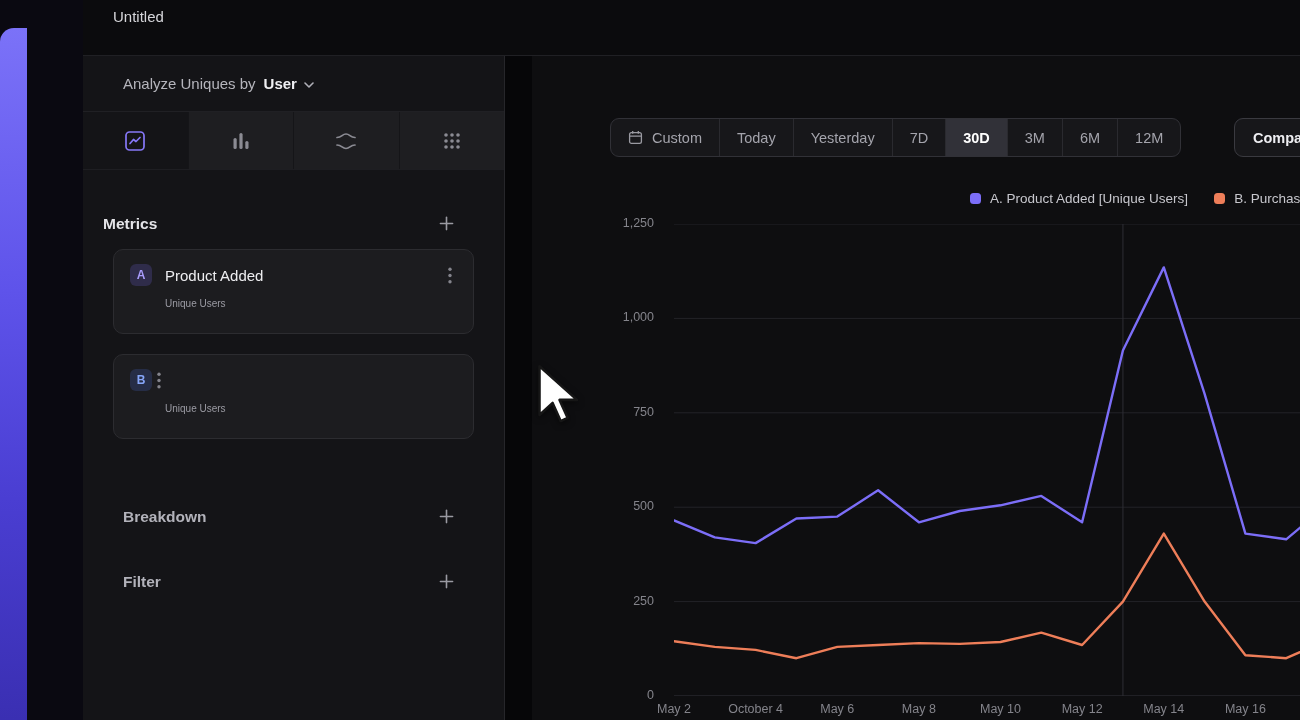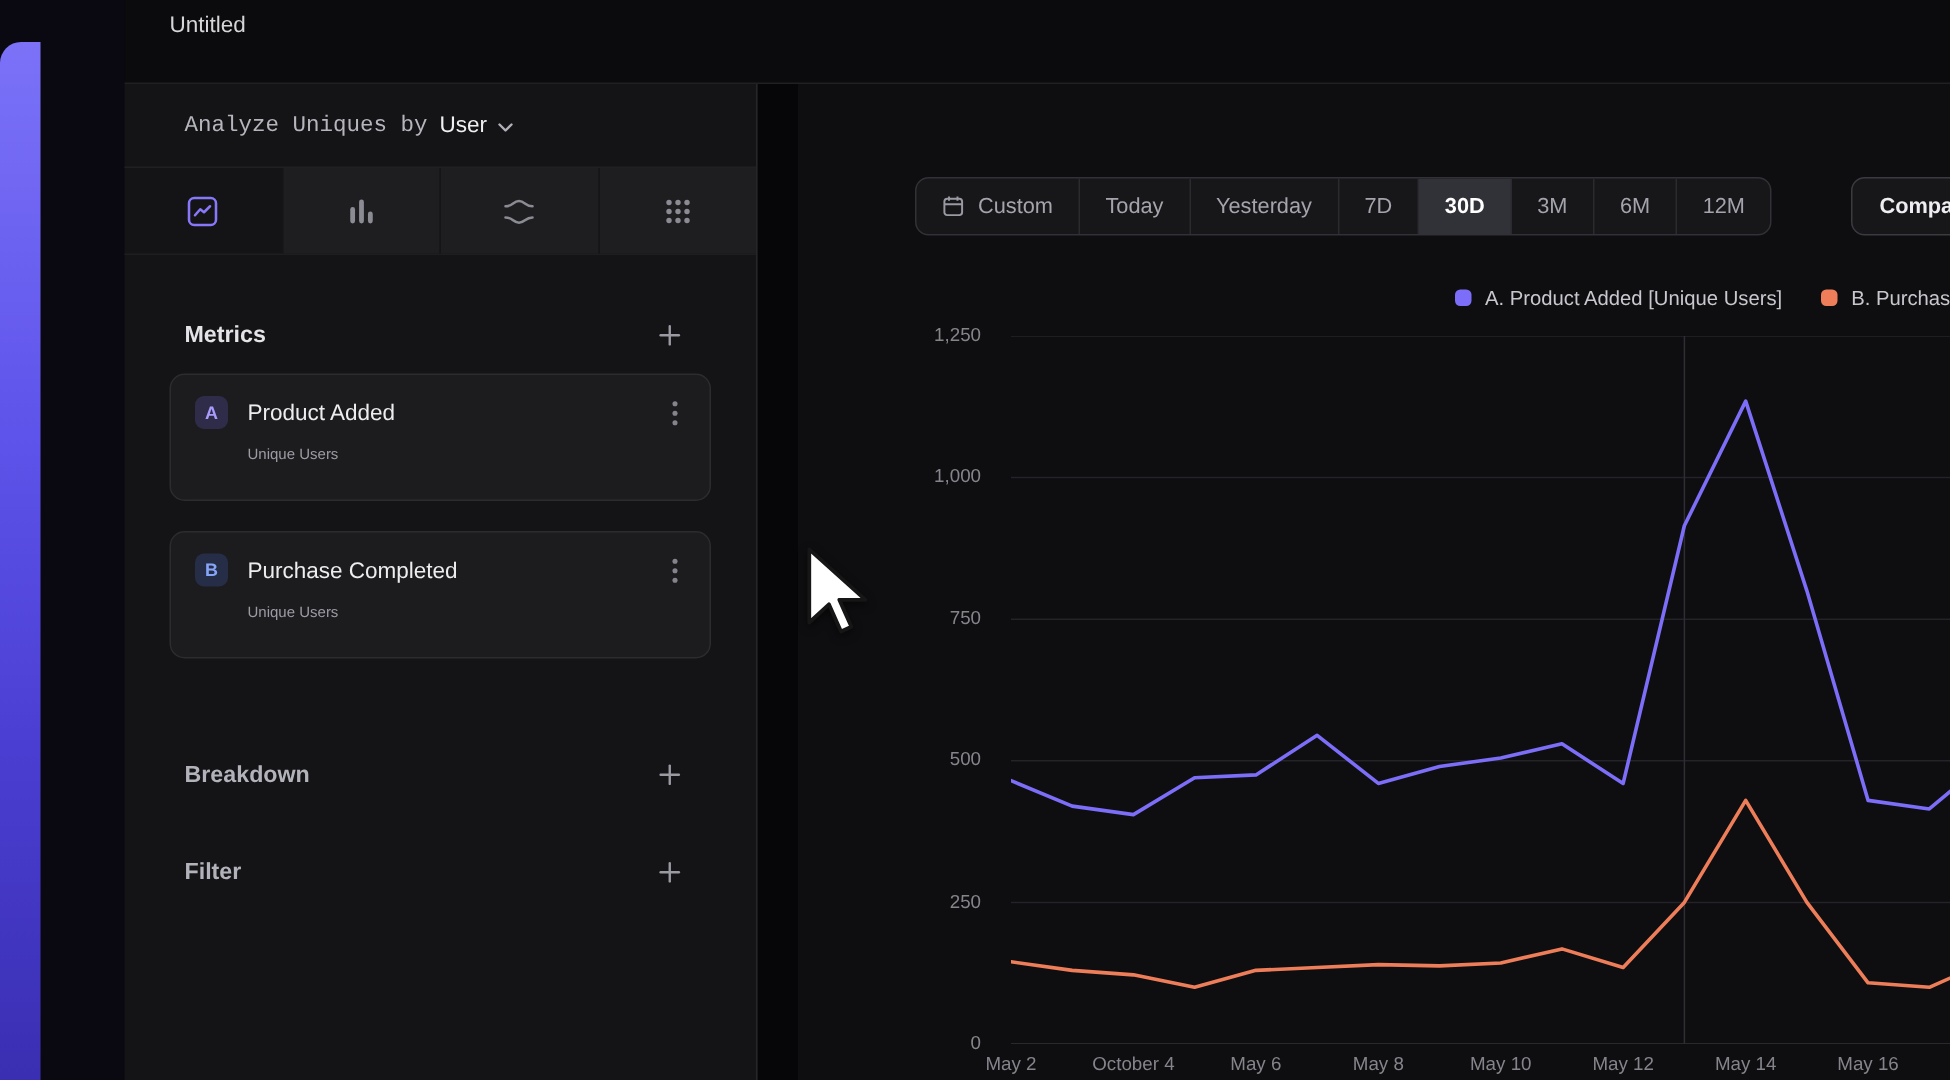--- a/index.html
+++ b/index.html
@@ -11,30 +11,30 @@
   .strip-core { position:absolute; left:0; top:28px; width:27px; height:692px; border-radius:14px 0 0 0;
     background:linear-gradient(180deg,#7b72f8 0%,#5e53ea 38%,#4a3ed2 68%,#3a2fb2 100%); }
 
   
   .top-bar { position:absolute; left:83px; top:0; width:1217px; height:56px; background:#0b0b0d; border-bottom:1px solid #202024; padding:8px 0 0 30px; }
   .doc-title { font-size:15px; color:#d6d6da; cursor:text; }
 
   
   .side-panel { position:absolute; left:83px; top:56px; width:422px; height:664px; background:#141417; border-right:1px solid #26262a; }
   .analyze-row { height:56px; display:flex; align-items:center; gap:8px; padding-left:40px; border-bottom:1px solid #202024; }
-  .analyze-prefix { color:#b5b5bc; font-size:15px;font-family:Liberation Mono, monospace; }
-  .user-select { display:flex; align-items:center; gap:7px; background:none; border:none; color:#f0f0f3; font-size:15px; font-weight:400; cursor:pointer; font-family:inherit; }
+  .analyze-prefix { color:#b5b5bc; font-size:15px; }
+  .user-select { display:flex; align-items:center; gap:7px; background:none; border:none; color:#f0f0f3; font-size:15px; font-weight:700; cursor:pointer; font-family:inherit; }
   .user-select svg { color:#b0b0b8; margin-top:2px; }
 
   .view-tabs { height:58px; display:flex; border-bottom:1px solid #1e1e22; }
   .vtab { flex:1; display:flex; align-items:center; justify-content:center; background:#1e1e21; border:none; border-left:1px solid #151518; color:#8b8b93; cursor:pointer; }
   .vtab:first-child { border-left:none; }
   .vtab.active { background:transparent; color:#8678f8; }
 
-  .section-head { display:flex; align-items:center; justify-content:space-between; margin:44px 48px 16px 40px; }
+  .section-head { display:flex; align-items:center; justify-content:space-between; margin:44px 48px 16px 20px; }
   .section-head .label { font-size:15.5px; font-weight:700; color:#e4e4e8; }
   .section-head.dim .label { color:#b2b2ba; font-weight:600; }
   .section-head.filter { margin:46px 48px 0 40px; }
   .section-head.breakdown { margin:68px 48px 0 40px; }
   .plus-btn { background:none; border:none; color:#9a9aa2; cursor:pointer; padding:2px; display:flex; }
 
   .metric-card { margin:0 30px 20px; background:#1c1c1f; border:1px solid #2c2c30; border-radius:10px; padding:14px 16px 0; height:85px; cursor:pointer; }
   .m-row { display:flex; align-items:center; }
   .badge { width:22px; height:22px; border-radius:6px; display:flex; align-items:center; justify-content:center; font-size:12px; font-weight:700; }
   .m-title { margin-left:13px; font-size:15px; color:#ededf0; flex:1; }
@@ -142,21 +142,20 @@
                 <circle cx="2" cy="8.5" r="1.7"></circle>
                 <circle cx="2" cy="14.8" r="1.7"></circle>
               </svg>
             </button>
           </div>
           <div class="m-sub">Unique Users</div>
         </div>
         <div class="metric-card">
           <div class="m-row">
             <span class="badge" style="background: rgba(86, 130, 248, 0.18); color: rgb(134, 165, 248);">B</span>
-            <span class="m-title">Purchase Completed</span>
             <button class="kebab">
               <svg width="4" height="17" viewBox="0 0 4 17" fill="currentColor">
                 <circle cx="2" cy="2.2" r="1.7"></circle>
                 <circle cx="2" cy="8.5" r="1.7"></circle>
                 <circle cx="2" cy="14.8" r="1.7"></circle>
               </svg>
             </button>
           </div>
           <div class="m-sub">Unique Users</div>
         </div>

